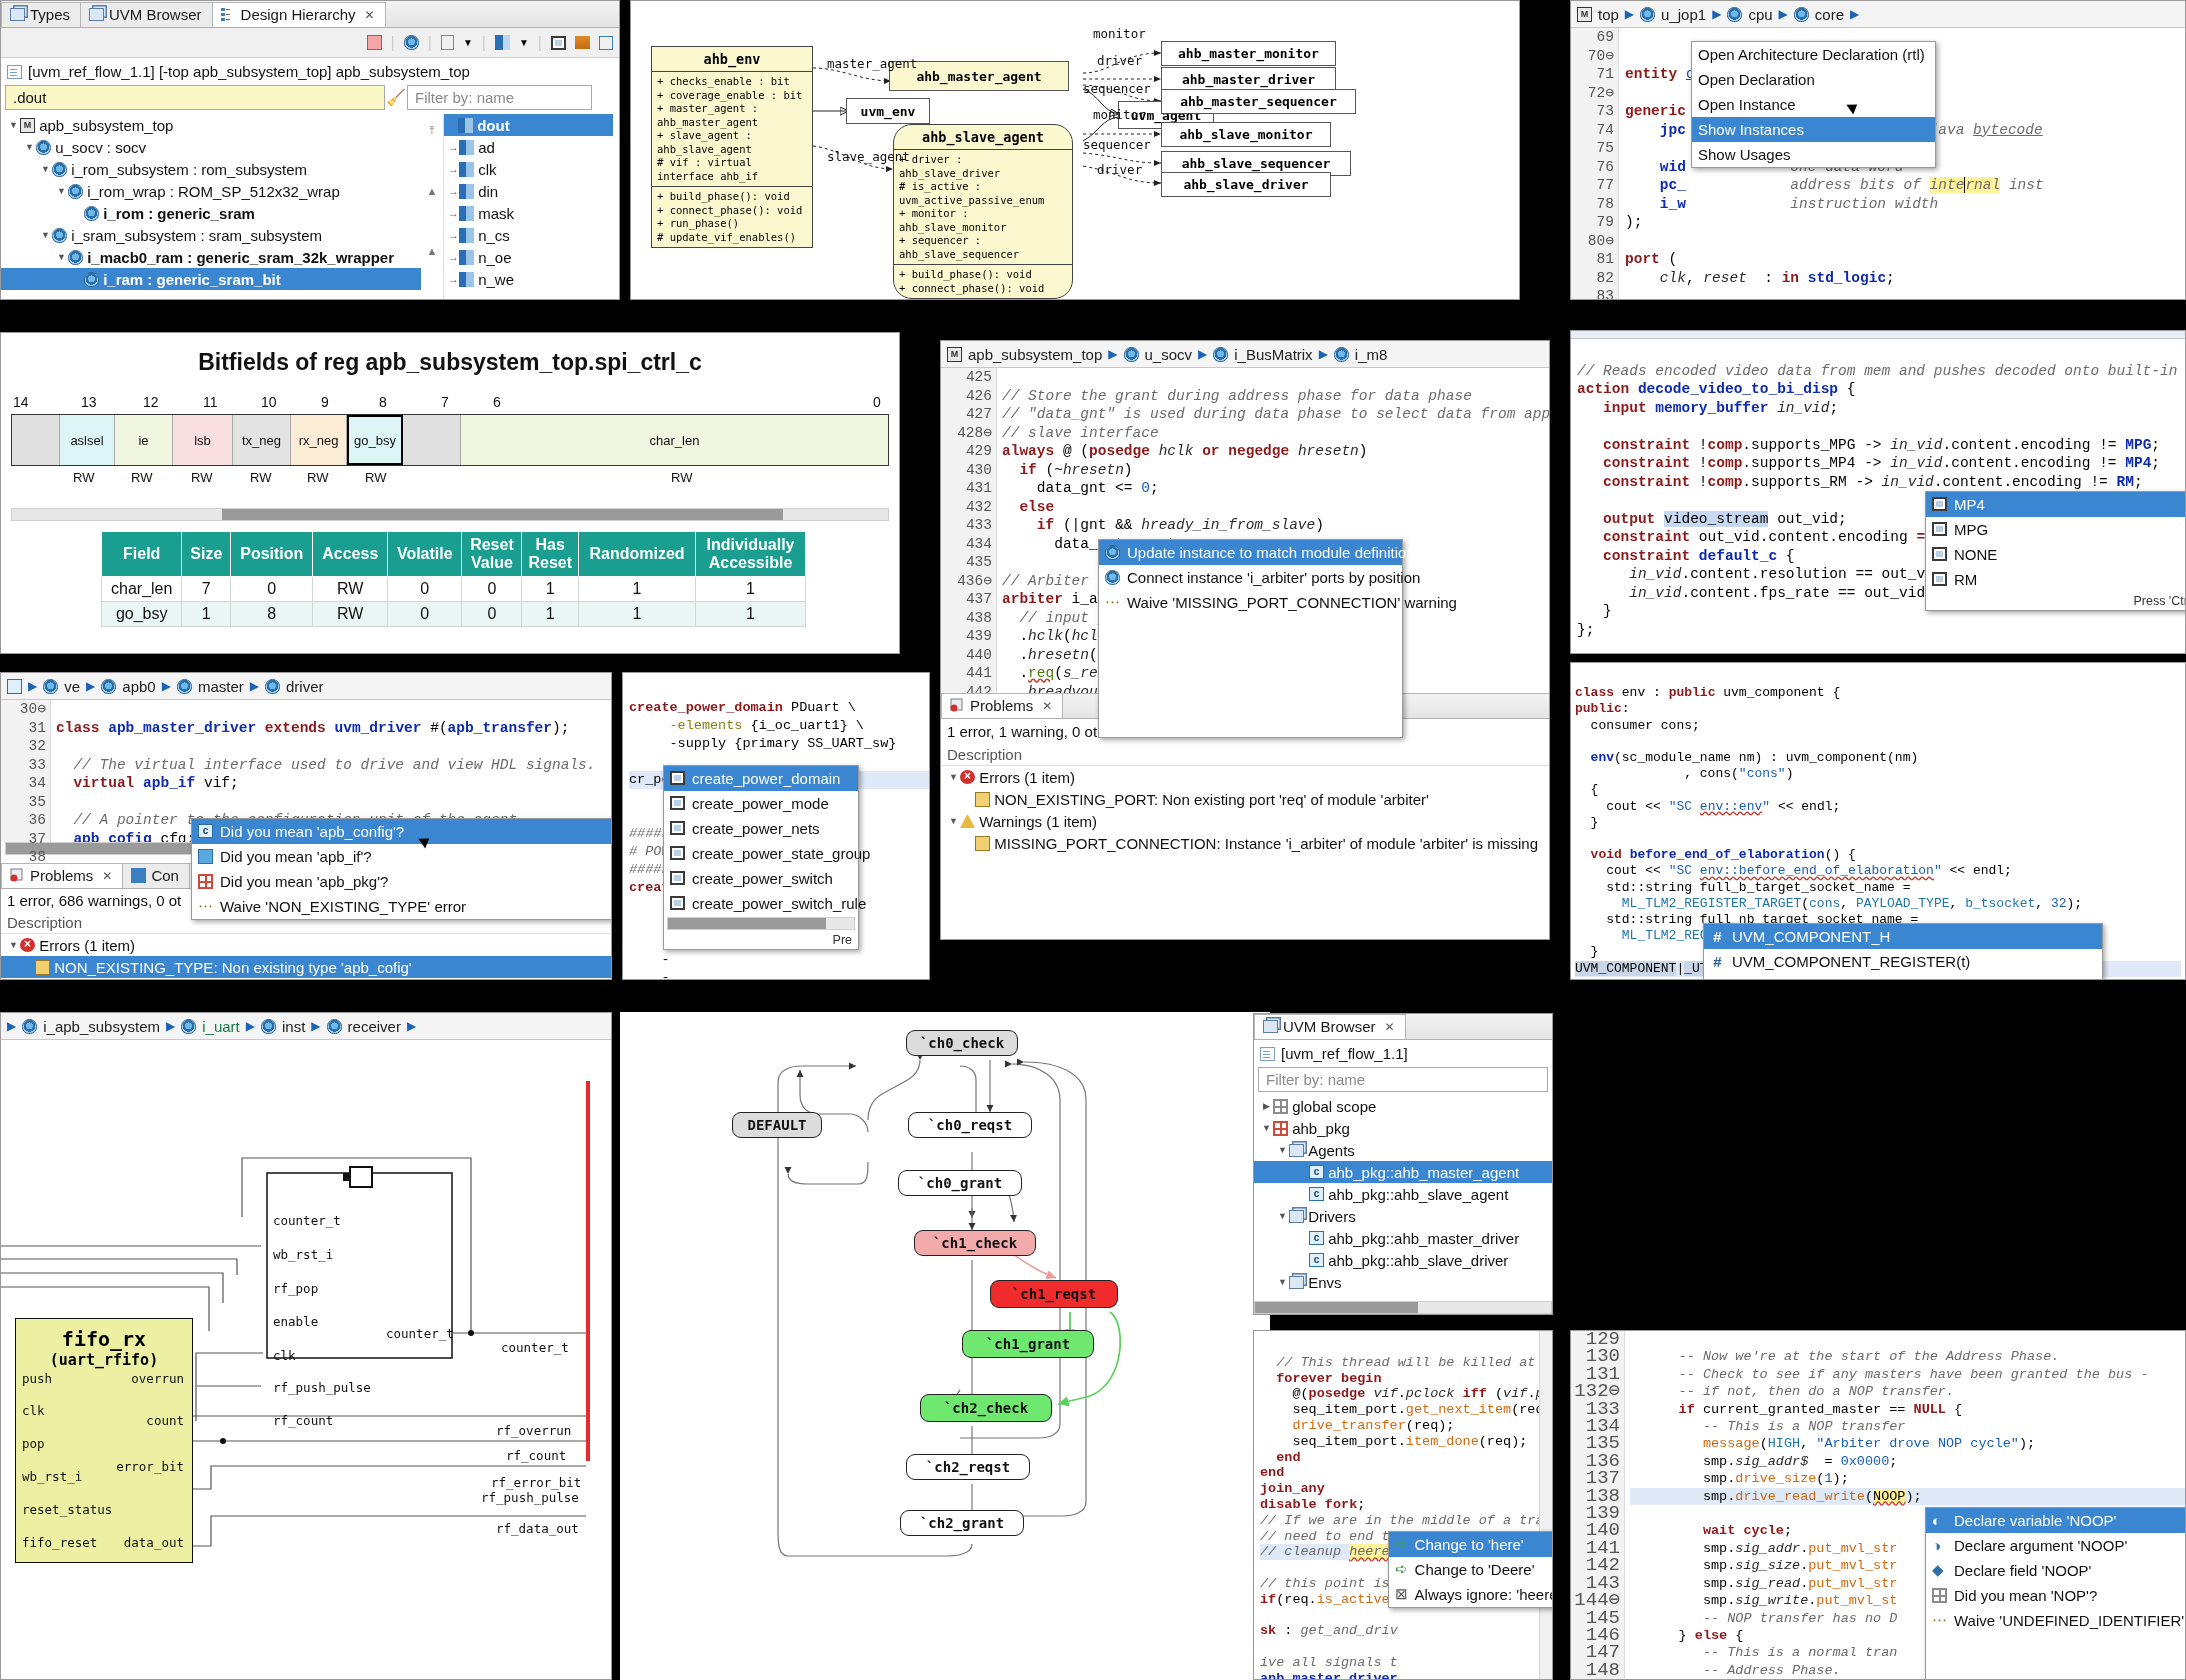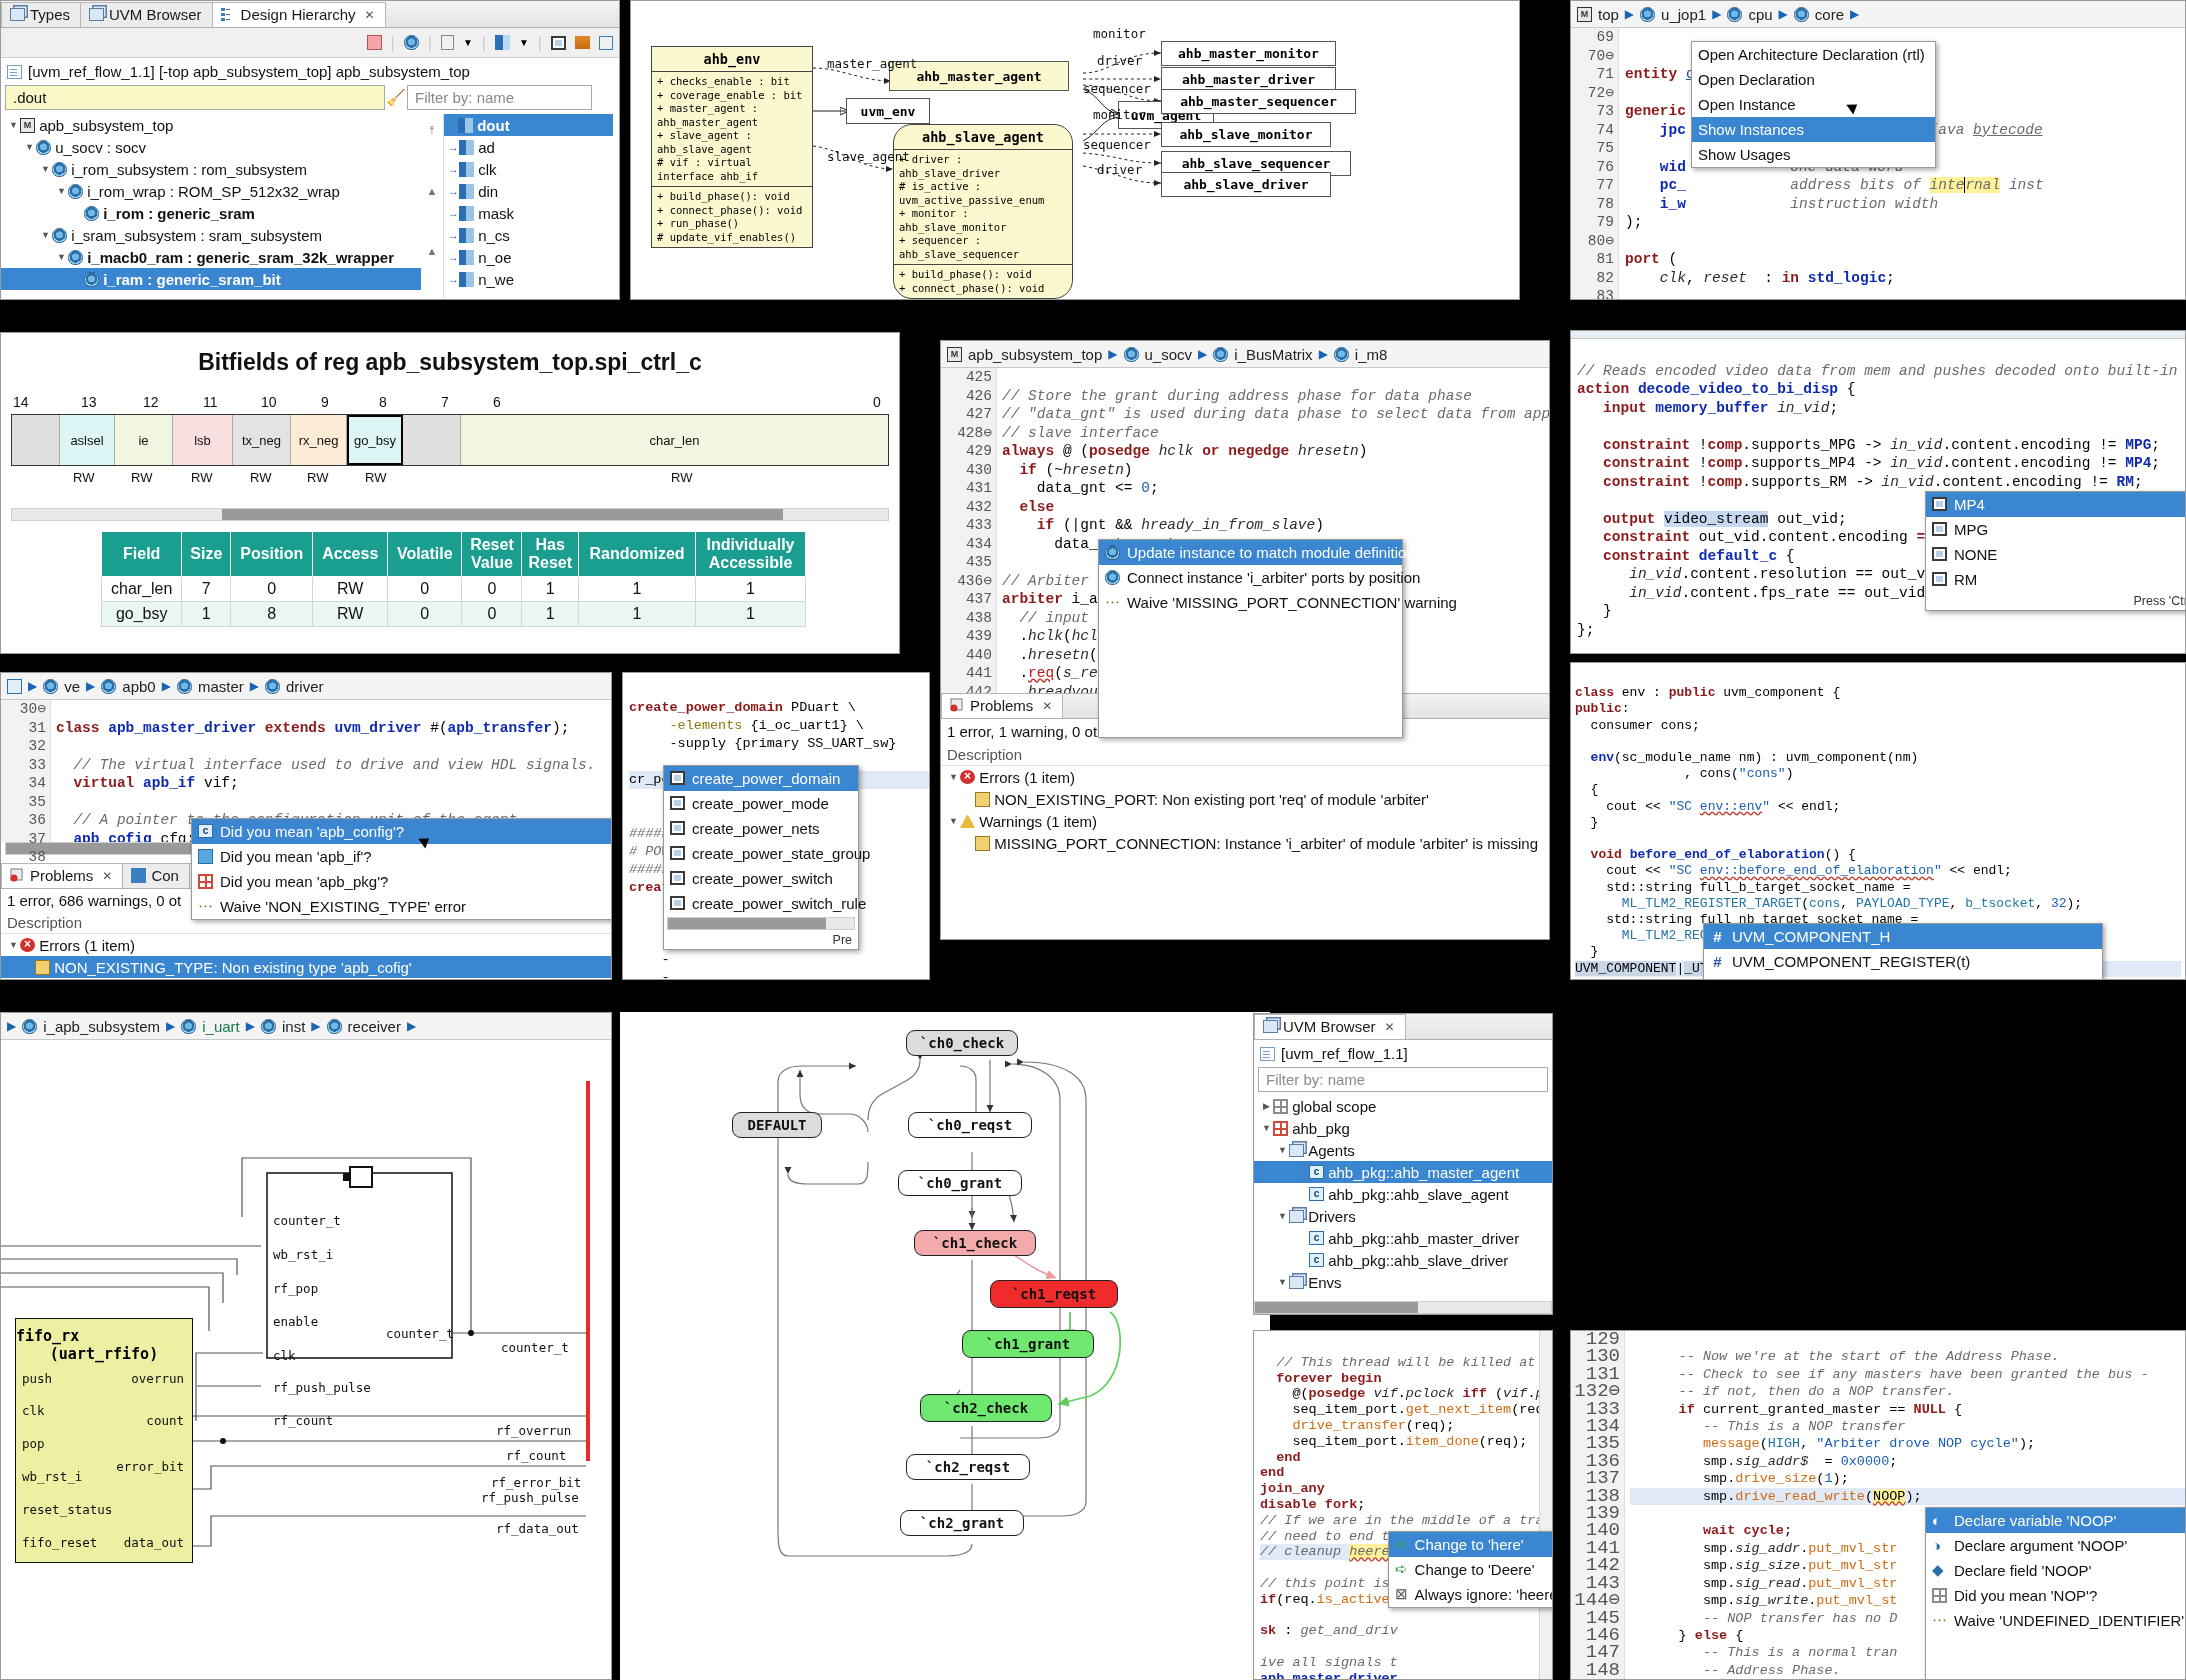--- a/index.html
+++ b/index.html
@@ -438,21 +438,21 @@
     data_gnt &lt;= <span class="num">0</span>;
   <span class="kw">else</span>
     <span class="kw">if</span> (|gnt &amp;&amp; <span class="id-it">hready_in_from_slave</span>)
       data_gnt &lt;=gnt;
 
 <span class="cmt">// Arbiter instance</span>
 <span class="kw">arbiter</span> i_arbiter (
   <span class="cmt">// input ports</span>
   .<span class="id-it">hclk</span>(<span class="id-it">hclk</span>),
   .<span class="id-it">hresetn</span>(<span class="id-it">hresetn</span>)
-  .<span class="sqr" style="color:#b91c1c">req</span>(<span class="id-it">s_req</span>),
+  .<span class="sqr" style="color:#4d7c0f">req</span>(<span class="id-it">s_req</span>),
   .<span class="id-it">hreadyout</span>(<span class="id-it">hready</span>
   <span class="cmt">// output ports</span>
   .(gnt)
 );</div>
   </div>
   <div class="menu" style="left:145px;top:198px;width:305px;">
     <div class="mi sel">
         <span class="ico ico-inst"></span>
         <span>Update instance to match module definition</span>
       </div>
@@ -770,21 +770,21 @@
   <div class="sch-lbl" style="left:272px;top:268px">rf_pop</div>
   <div class="sch-lbl" style="left:272px;top:301px">enable</div>
   <div class="sch-lbl" style="left:272px;top:335px">clk</div>
   <div class="sch-lbl" style="left:272px;top:367px">rf_push_pulse</div>
   <div class="sch-lbl" style="left:272px;top:400px">rf_count</div>
   <div class="sch-lbl" style="left:385px;top:313px">counter_t</div>
   <div style="position:absolute;left:348px;top:153px;width:24px;height:22px;border:2.5px solid #111;background:#fff"></div>
   <div style="position:absolute;left:342px;top:160px;width:8px;height:8px;background:#111"></div>
 
   <div class="sch-box" style="left:14px;top:1063px-1012px;left:14px;top:305px;width:178px;height:245px;background:#edf0a2;">
-    <div style="font-family:'DejaVu Sans Mono',monospace;font-weight:bold;font-size:15px;padding-top:8px">fifo_rx</div>
+    <div style="text-align:center;font-family:'DejaVu Sans Mono',monospace;font-weight:bold;font-size:20px;padding-top:8px">fifo_rx</div>
     <div style="text-align:center;font-family:'DejaVu Sans Mono',monospace;font-weight:bold;font-size:15px">(uart_rfifo)</div>
     <div class="sch-lbl" style="left:6px;top:52px">push</div>
     <div class="sch-lbl" style="left:6px;top:84px">clk</div>
     <div class="sch-lbl" style="left:6px;top:117px">pop</div>
     <div class="sch-lbl" style="left:6px;top:150px">wb_rst_i</div>
     <div class="sch-lbl" style="left:6px;top:183px">reset_status</div>
     <div class="sch-lbl" style="left:6px;top:216px">fifo_reset</div>
     <div class="sch-lbl" style="right:8px;top:52px">overrun</div>
     <div class="sch-lbl" style="right:8px;top:94px">count</div>
     <div class="sch-lbl" style="right:8px;top:140px">error_bit</div>

